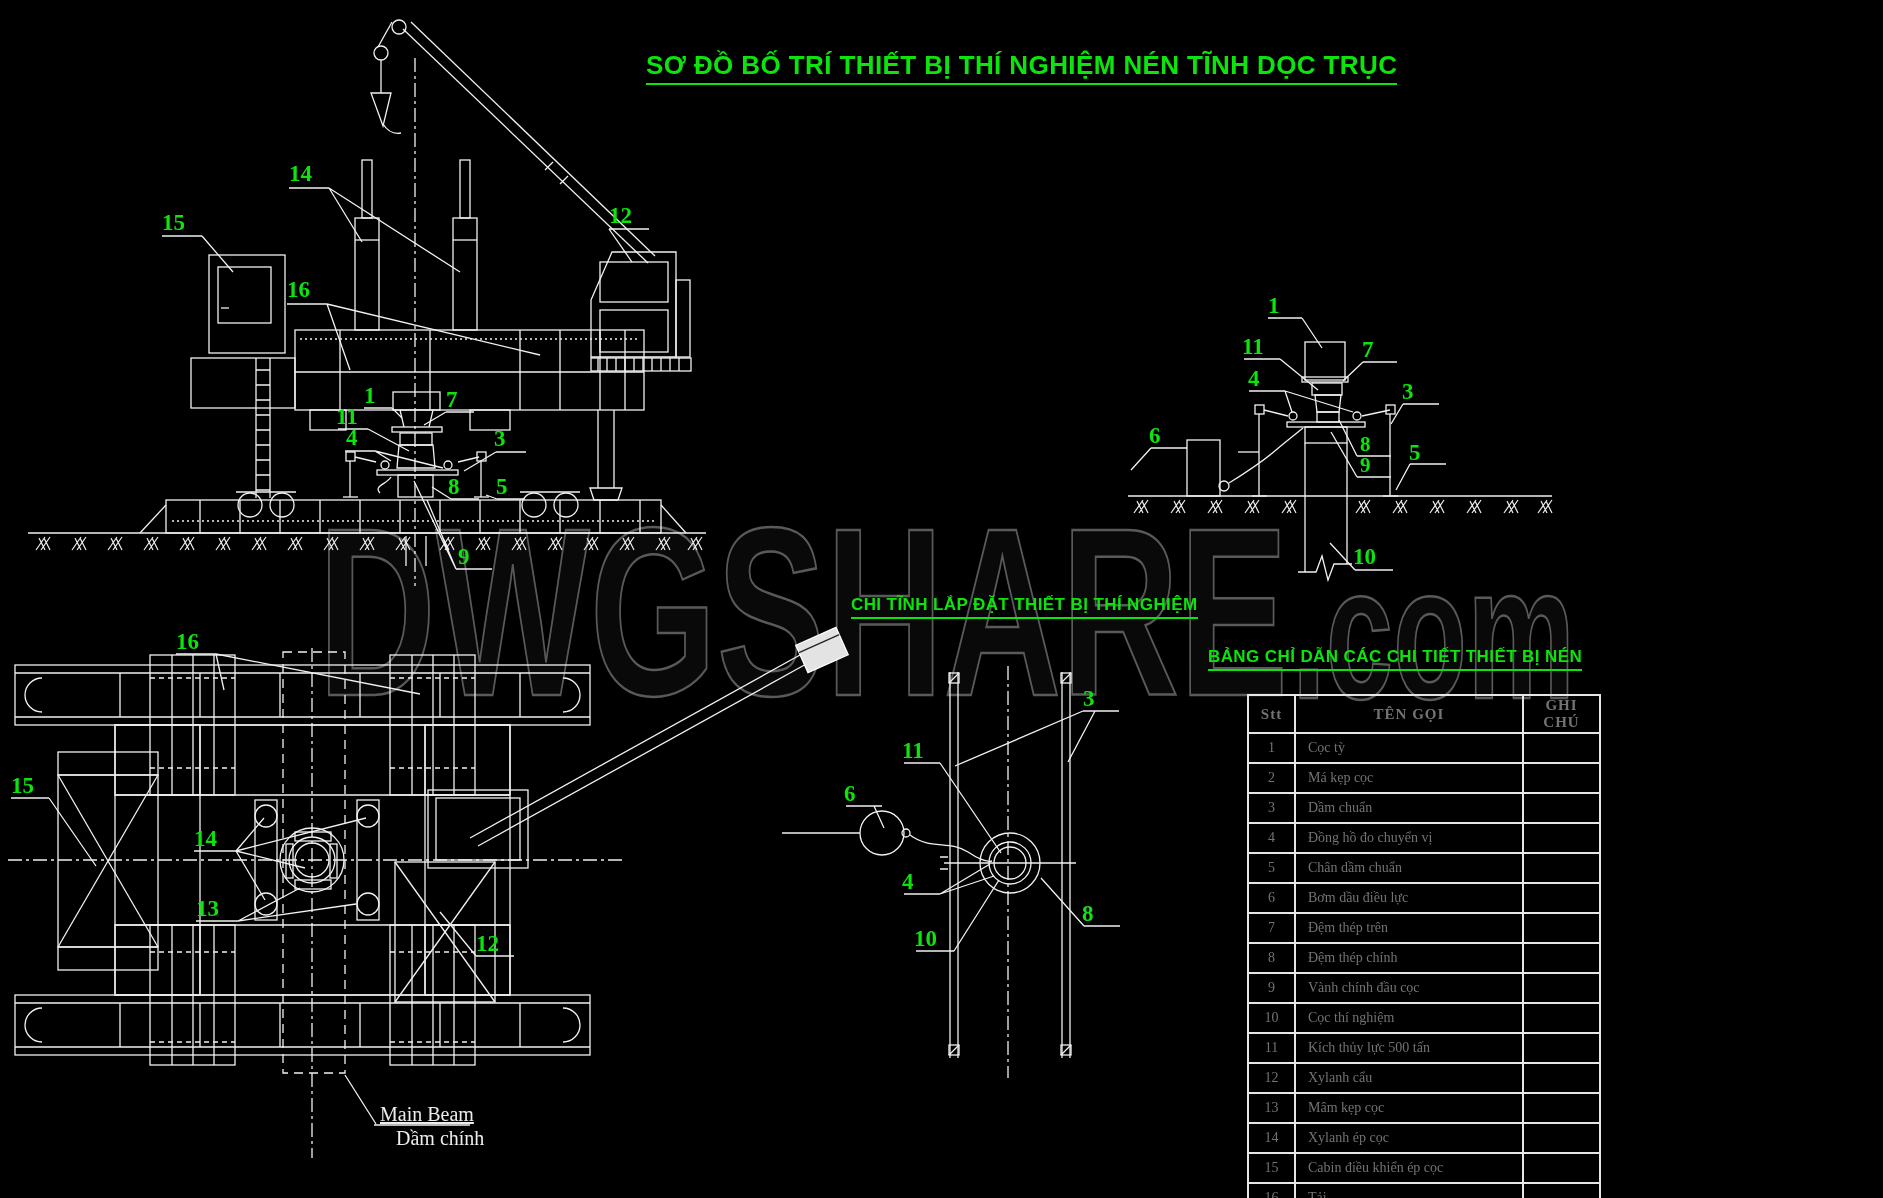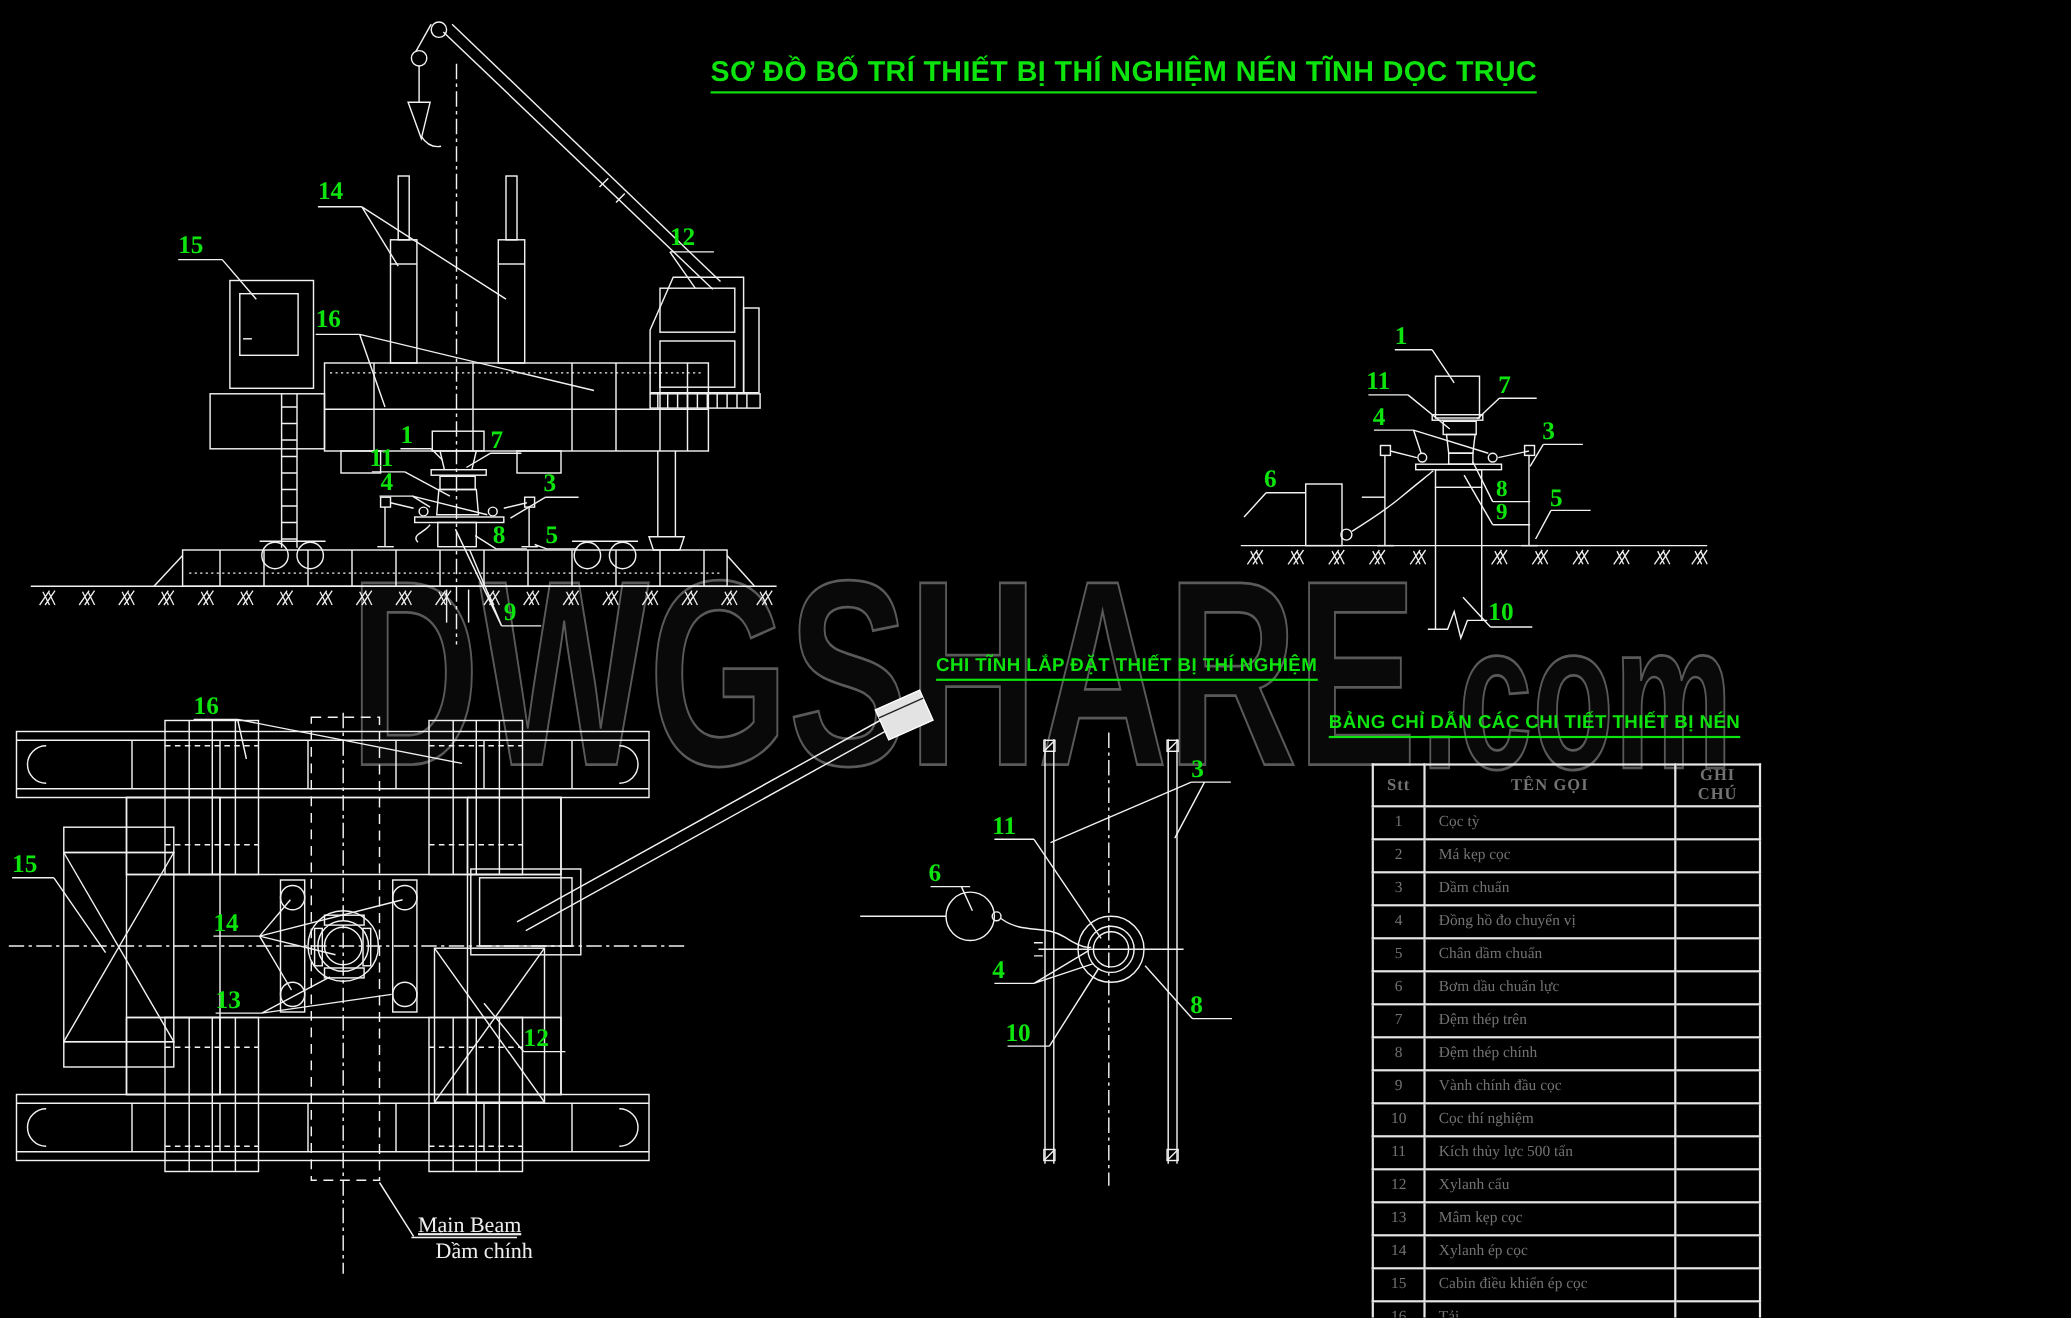--- a/index.html
+++ b/index.html
@@ -433,21 +433,21 @@
           <td class="name">Đồng hồ đo chuyển vị</td>
           <td></td>
         </tr>
   <tr>
           <td class="stt">5</td>
           <td class="name">Chân dầm chuẩn</td>
           <td></td>
         </tr>
   <tr>
           <td class="stt">6</td>
-          <td class="name">Bơm dầu chuẩn lực</td>
+          <td class="name">Bơm dầu điều lực</td>
           <td></td>
         </tr>
   <tr>
           <td class="stt">7</td>
           <td class="name">Đệm thép trên</td>
           <td></td>
         </tr>
   <tr>
           <td class="stt">8</td>
           <td class="name">Đệm thép chính</td>

